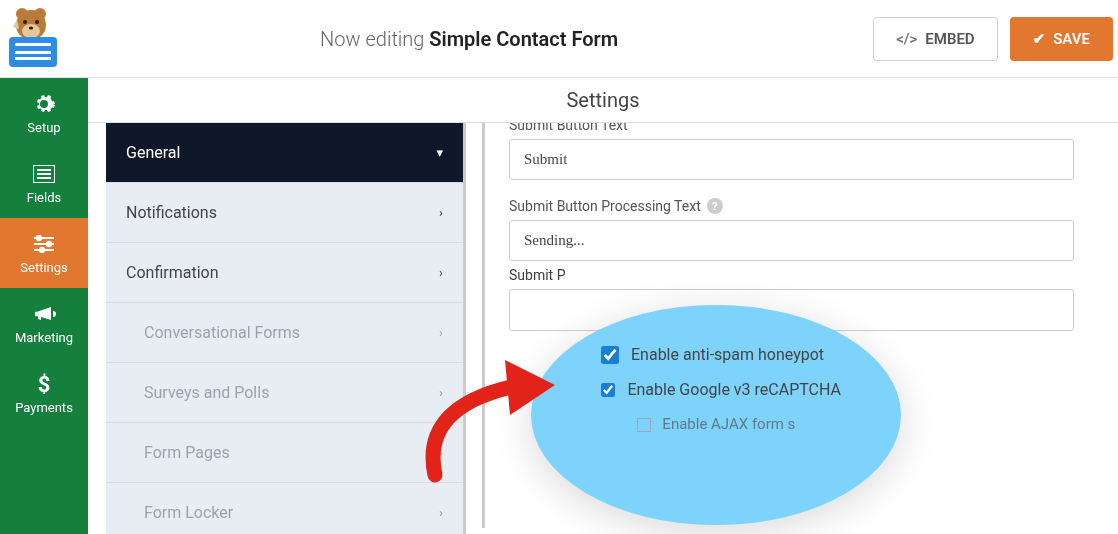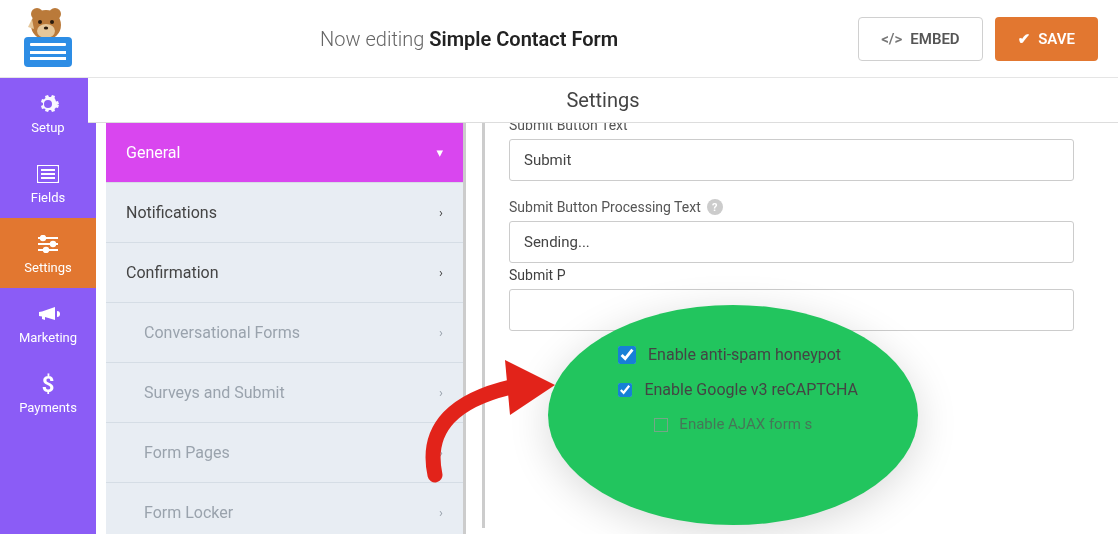--- a/index.html
+++ b/index.html
@@ -1,57 +1,57 @@
 <!DOCTYPE html>
 <html><head>
 <meta charset="utf-8">
 <style>
 * { margin: 0; padding: 0; box-sizing: border-box; font-family: -apple-system, BlinkMacSystemFont, "Segoe UI", Roboto, sans-serif; }
 body { width: 1118px; height: 534px; overflow: hidden; background: #fff; position: relative; }
 
 
-.topbar { height: 78px; display: flex; align-items: center; padding: 0 20px; border-bottom: 1px solid #e5e5e5; }
+.topbar { height: 78px; display: flex; align-items: center; padding: 0 5px; border-bottom: 1px solid #e5e5e5; }
 .logo { width: 60px; height: 60px; position: relative; }
 .logo-bear { position: absolute; top: -4px; left: 6px; width: 40px; height: 40px; }
 .logo-form { position: absolute; bottom: 2px; left: 4px; width: 48px; height: 30px; background: #2d8de5; border-radius: 4px; }
 .logo-form::before { content: ""; position: absolute; top: 6px; left: 6px; right: 6px; height: 3px; background: #fff; border-radius: 1px; }
 .logo-form::after { content: ""; position: absolute; top: 14px; left: 6px; right: 6px; height: 12px; background: repeating-linear-gradient(to bottom, #fff 0, #fff 3px, transparent 3px, transparent 6px); }
 .topbar-center { flex: 1; text-align: center; font-size: 20px; color: #666; font-weight: 300; }
 .topbar-center strong { color: #222; font-weight: 600; }
 .topbar-actions { display: flex; gap: 12px; }
 .btn { padding: 12px 22px; border-radius: 4px; font-size: 15px; font-weight: 600; cursor: pointer; border: 1px solid transparent; display: inline-flex; align-items: center; gap: 8px; }
 .btn-embed { background: #fff; border-color: #d0d0d0; color: #555; }
 .btn-save { background: #e27730; color: #fff; }
 
 
-.leftnav { position: absolute; left: 0; top: 78px; bottom: 0; width: 96px; background: #8b5cf6; display: flex; flex-direction: column; }
+.leftnav { position: absolute; left: 0; top: 78px; bottom: 0; width: 88px; background: #15803d; display: flex; flex-direction: column; }
 .leftnav-item { height: 70px; display: flex; flex-direction: column; align-items: center; justify-content: center; color: #fff; font-size: 13px; gap: 4px; cursor: pointer; }
 .leftnav-item.active { background: #e27730; }
 .leftnav-icon { width: 24px; height: 24px; display: flex; align-items: center; justify-content: center; }
 
 
 .section-title { position: absolute; left: 88px; right: 0; top: 78px; height: 45px; display: flex; align-items: center; justify-content: center; font-size: 20px; color: #444; background: #fff; border-bottom: 1px solid #ddd; }
 
 
 .sublist { position: absolute; left: 106px; top: 123px; width: 360px; bottom: 0; border-right: 3px solid #ccc; overflow: hidden; }
 .sublist-item { height: 60px; display: flex; align-items: center; justify-content: space-between; padding: 0 20px; font-size: 16px; border-bottom: 1px solid #d5dde5; cursor: pointer; background: #e8edf3; color: #444; }
-.sublist-item.active { background: #d946ef; color: #fff; }
+.sublist-item.active { background: #0f172a; color: #fff; }
 .sublist-item.disabled { color: #9aa3ad; padding-left: 38px; }
 .chevron { font-size: 13px; }
 
 
 .rightpanel { position: absolute; left: 470px; right: 0; top: 123px; bottom: 0; padding: 0 20px 0 0; overflow: hidden; }
 .rightpanel-scroll { border-left: 3px solid #ccc; padding: 0 24px 24px 24px; height: 100%; margin-left: 12px; position: relative; }
 .field-label { font-size: 14px; color: #555; margin-top: 10px; margin-bottom: 6px; display: flex; align-items: center; gap: 6px; }
 .field-label.cut { margin-top: -6px; }
-.field-input { width: 100%; padding: 11px 14px; border: 1px solid #ccc; border-radius: 3px; font-size: 15px; color: #444; }
+.field-input { width: 100%; padding: 11px 14px; border: 1px solid #ccc; border-radius: 3px; font-size: 15px; color: #444; font-family: Liberation Serif, serif; }
 .help-icon { width: 16px; height: 16px; border-radius: 50%; background: #ccc; color: #fff; display: inline-flex; align-items: center; justify-content: center; font-size: 11px; font-weight: 700; }
 
 
-.spotlight { position: absolute; width: 370px; height: 220px; border-radius: 50%; background: #22c55e; box-shadow: 0 8px 40px rgba(0,0,0,0.15); left: 548px; top: 305px; z-index: 5; padding: 40px 60px 0 70px; }
+.spotlight { position: absolute; width: 370px; height: 220px; border-radius: 50%; background: #7dd3fc; box-shadow: 0 8px 40px rgba(0,0,0,0.15); left: 531px; top: 305px; z-index: 5; padding: 40px 60px 0 70px; }
 .spotlight .opt { display: flex; align-items: center; gap: 12px; font-size: 16px; color: #444; margin-bottom: 16px; white-space: nowrap; }
 .spotlight .opt input { width: 18px; height: 18px; accent-color: #1780d6; }
 .spotlight .bottom-peek { text-align: center; font-size: 15px; color: #555; margin-top: 0; opacity: 0.7; white-space: nowrap; margin-left: -10px; }
 
 
 .arrow-wrap { position: absolute; left: 410px; top: 345px; z-index: 6; pointer-events: none; }
 
 
 .cutoff-label { position: absolute; left: 24px; top: 150px; font-size: 14px; color: #404040; }
 .cutoff-input { position: absolute; left: 24px; top: 172px; right: 24px; height: 42px; border: 1px solid #ccc; border-radius: 3px; }
@@ -154,21 +154,21 @@
   </div>
   <div class="sublist-item">
     <span>Confirmation</span>
     <span class="chevron">›</span>
   </div>
   <div class="sublist-item disabled">
     <span>Conversational Forms</span>
     <span class="chevron">›</span>
   </div>
   <div class="sublist-item disabled">
-    <span>Surveys and Submit</span>
+    <span>Surveys and Polls</span>
     <span class="chevron">›</span>
   </div>
   <div class="sublist-item disabled">
     <span>Form Pages</span>
     <span class="chevron">›</span>
   </div>
   <div class="sublist-item disabled">
     <span>Form Locker</span>
     <span class="chevron">›</span>
   </div>

